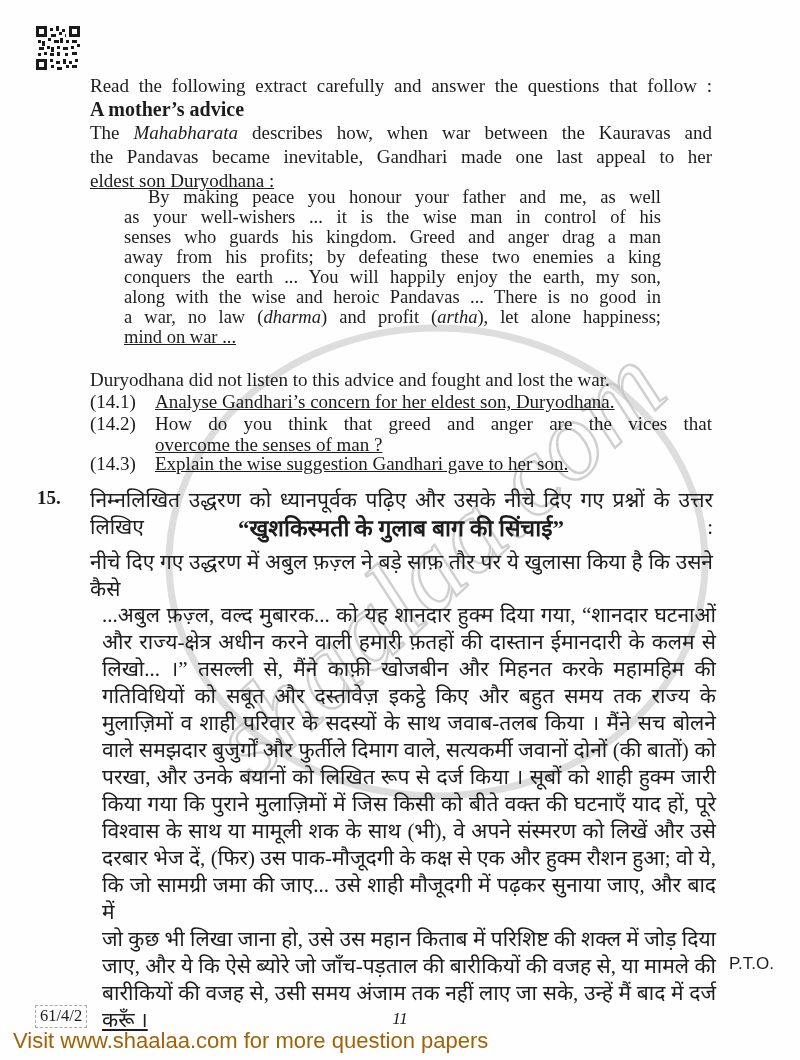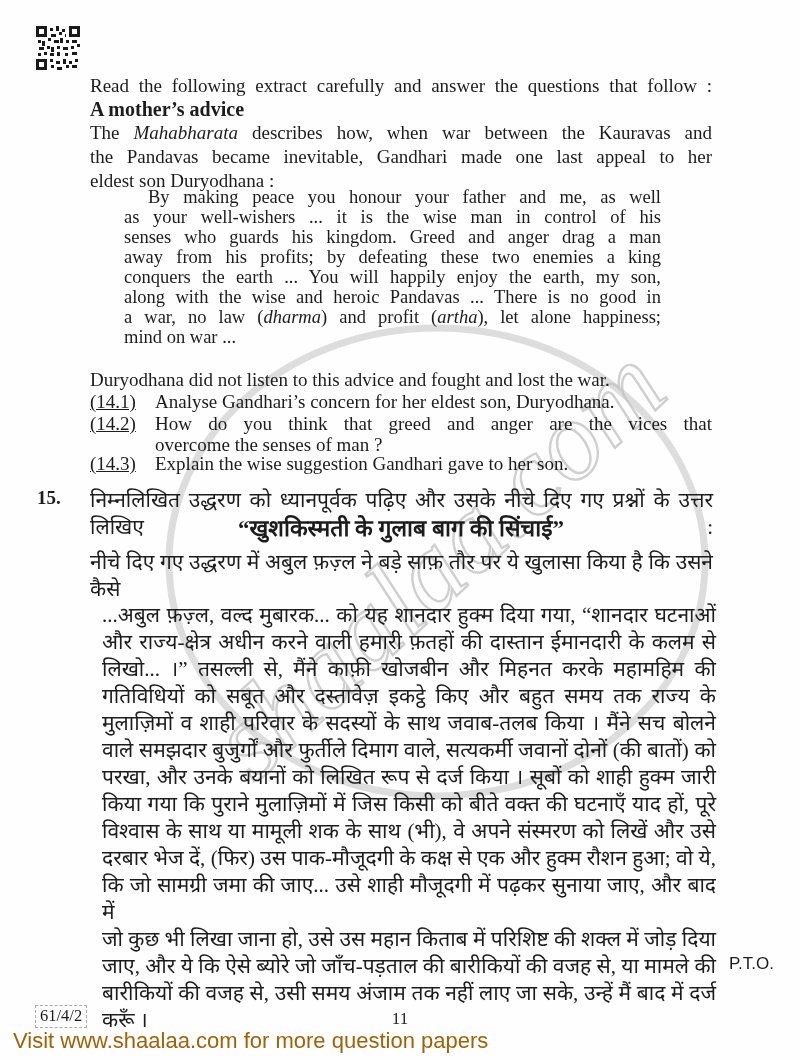--- a/index.html
+++ b/index.html
@@ -12,45 +12,45 @@
     color:#1c1c1c;
   }
   
   .wm{position:absolute;left:0;top:0;width:800px;height:1060px;z-index:0;pointer-events:none;}
   
   .qr{position:absolute;left:36px;top:26px;width:44px;height:44px;z-index:2;}
   
   .abs{position:absolute;z-index:1;}
   .eng{font-size:19px;line-height:24px;}
   .line{text-align:justify;text-align-last:justify;}
-  .line.last{text-align:left;text-align-last:left;}
+  .line.last{text-align:left;text-align-last:left;text-decoration:underline;}
   .force-just{text-align:justify;text-align-last:justify;}
   .eng-intro{left:90px;top:74px;width:622px;}
   .eng-title{left:90px;top:97px;width:622px;text-align:left;font-weight:bold;font-size:20px;}
   .eng-para{left:90px;top:121px;width:622px;}
   .quote-block{left:124px;top:187px;width:537px;font-size:18.5px;line-height:20px;}
   .quote-block .line:first-child{text-indent:24px;}
   .eng-outro{left:90px;top:368px;width:622px;}
   .qrow{left:90px;width:622px;display:flex;font-size:19px;line-height:21px;}
-  .qrow .qnum{width:65px;flex:none;text-decoration:underline;}
+  .qrow .qnum{width:65px;flex:none;}
   .qrow .qlines{flex:1;}
   .q141{top:391px;}
   .q142{top:413px;}
   .q143{top:453px;}
   
   .hi{font-size:21px;line-height:27px;}
   .hi15num{left:37px;top:487px;font-weight:bold;font-size:19px;}
   .hi-intro{left:90px;top:487px;width:623px;}
   .hi-title{left:90px;top:514px;width:622px;text-align:center;font-weight:bold;font-size:23px;line-height:30px;}
   .hi-lead{left:90px;top:549px;width:623px;}
   .hi-extract{left:102px;top:602px;width:614px;}
   
   .f-code{left:35px;top:1005px;font-size:16.5px;border:1px dashed #a9a9a9;padding:0 4px 1px 4px;z-index:3;background:transparent;}
   .f-visit{left:13px;top:1028px;font-family:"Liberation Sans","DejaVu Sans",sans-serif;font-size:22px;color:#a16207;z-index:2;}
-  .f-page{left:0;top:1009px;width:800px;text-align:center;font-size:17px;}
+  .f-page{left:0;top:1009px;width:800px;text-align:center;font-size:17px;font-style:italic;}
   .f-pto{left:0;top:954px;width:774px;text-align:right;font-family:"Liberation Sans","DejaVu Sans",sans-serif;font-size:17px;}
 </style>
 </head>
 <body>
 
 <div class="page">
 
   <svg class="wm" viewBox="0 0 800 1060" xmlns="http://www.w3.org/2000/svg">
     <ellipse cx="437" cy="562" rx="268" ry="234" fill="none" stroke="#d2d2d2" stroke-width="7" opacity="0.75"></ellipse>
     <text x="437" y="600" text-anchor="middle" transform="rotate(-43 437 562)" font-family="Liberation Serif, serif" font-style="italic" font-size="112" fill="none" stroke="#c4c4c4" stroke-width="2.4" opacity="0.8">shaalaa.com</text>

